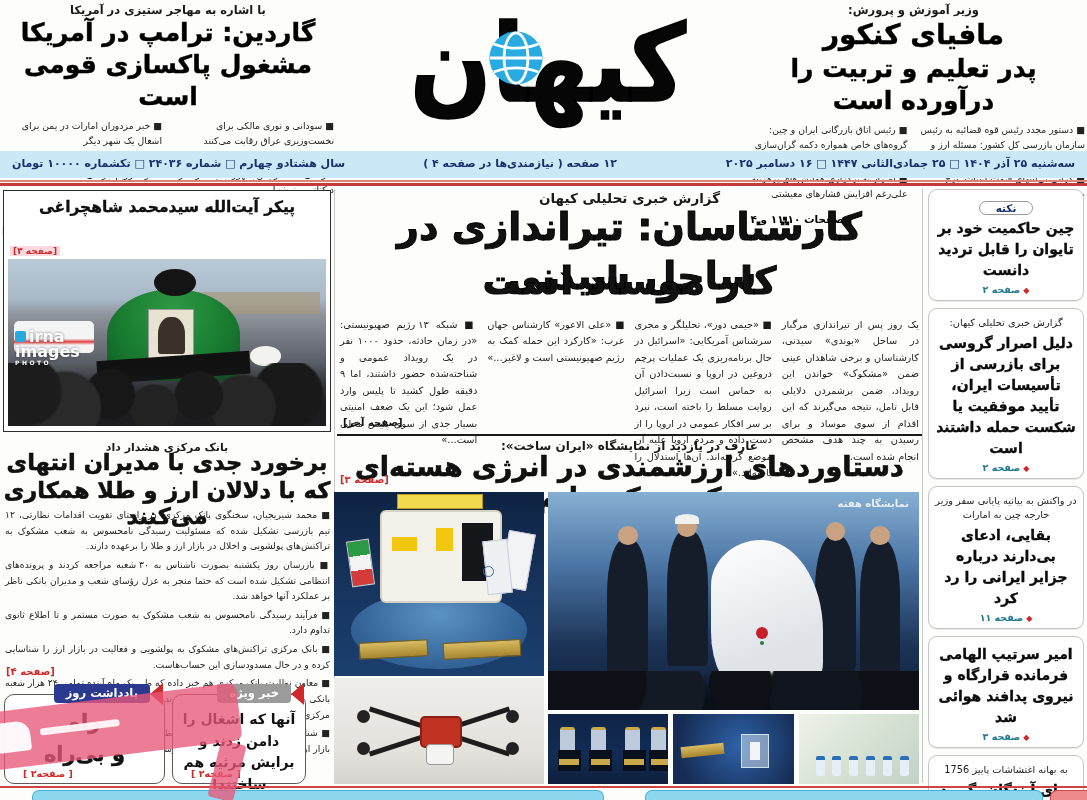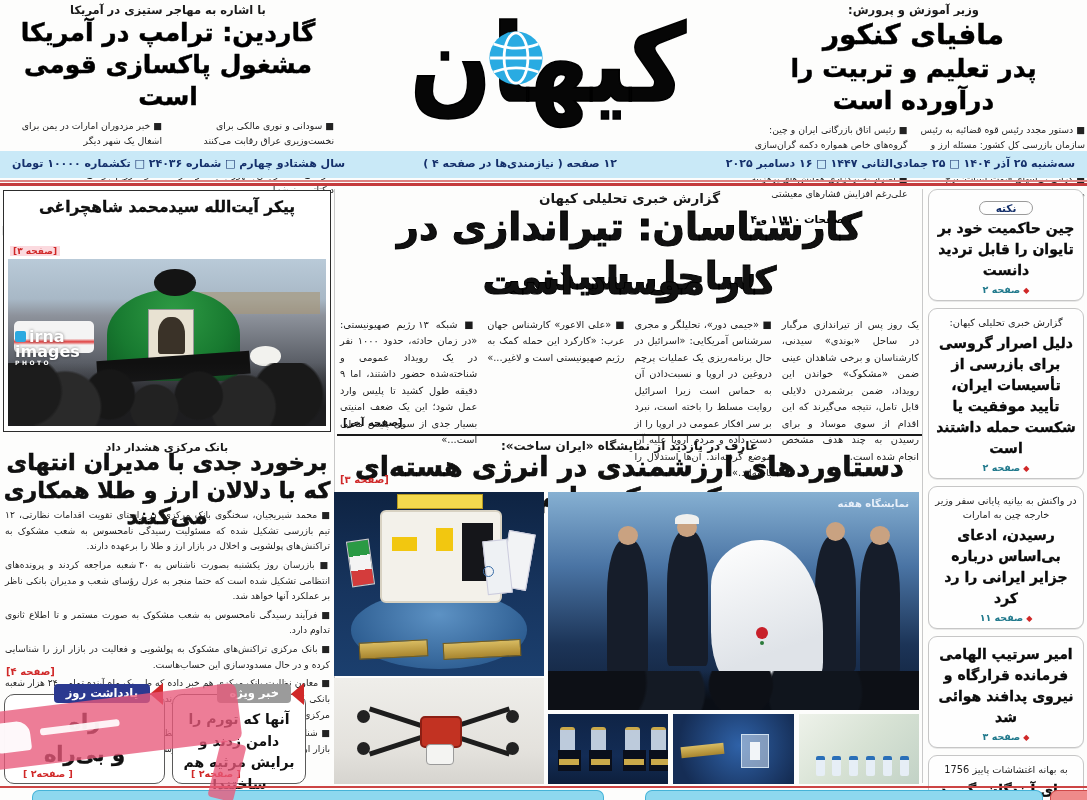--- a/index.html
+++ b/index.html
@@ -219,21 +219,21 @@
     <div class="b">■ بانک مرکزی تراکنش‌های مشکوک به پولشویی و فعالیت در بازار ارز را شناسایی کرده و در حال مسدودسازی این حساب‌هاست.</div>
     <div class="b">■ معاون نظارت بانک مرکزی هم خبر داده که طی یک ماه آینده تمامی ۲۴ هزار شعبه بانکی کشور مورد بازرسی قرار می‌گیرند و عملکرد آنها بصورت هفتگی در بانک مرکزی ارزیابی می‌شود.</div>
     <div class="b">■ شناسایی حساب‌های اجاره‌ای، افراد مظنون به پولشویی و عوامل ایجاد التهاب در بازار ارز و طلا از محورهای اصلی این بازرسی‌هاست.</div>
   </div>
   <div class="abs pref-red" style="left:6px;top:666px;">[صفحه ۴]</div>
 
   <div class="abs note-box" style="left:172px;top:694px;width:134px;height:90px;">
     <div class="banner banner-gray">
       <span>خبر ویژه</span><span class="arr"></span>
     </div>
-    <div class="special-text">آنها که تورم را دامن زدند و برایش مرثیه هم ساختند!</div>
+    <div class="special-text">آنها که اشغال را دامن زدند و برایش مرثیه هم ساختند!</div>
     <div class="box-pref">[ صفحه۲ ]</div>
   </div>
   <div class="abs note-box" style="left:4px;top:694px;width:161px;height:90px;">
     <div class="banner banner-blue">
       <span>یادداشت روز</span><span class="arr"></span>
     </div>
     <div class="note-text">
       <div>راه</div>
       <div>و بی‌راه</div>
     </div>
@@ -344,21 +344,21 @@
       <div class="rh">چین حاکمیت خود بر تایوان را قابل تردید دانست</div>
       <div class="pr"><span class="dia">◆</span><span>صفحه ۲</span></div>
     </div>
     <div class="rbox">
       <div class="rk">گزارش خبری تحلیلی کیهان:</div>
       <div class="rh">دلیل اصرار گروسی برای بازرسی از تأسیسات ایران، تأیید موفقیت یا شکست حمله داشتند است</div>
       <div class="pr"><span class="dia">◆</span><span>صفحه ۲</span></div>
     </div>
     <div class="rbox">
       <div class="rk">در واکنش به بیانیه پایانی سفر وزیر خارجه چین به امارات</div>
-      <div class="rh">رسیدن، ادعای بی‌اساس درباره جزایر ایرانی را رد کرد</div>
+      <div class="rh">بقایی، ادعای بی‌دارند درباره جزایر ایرانی را رد کرد</div>
       <div class="pr"><span class="dia">◆</span><span>صفحه ۱۱</span></div>
     </div>
     <div class="rbox">
       <div class="rh">امیر سرتیپ الهامی فرمانده قرارگاه و نیروی پدافند هوائی شد</div>
       <div class="pr"><span class="dia">◆</span><span>صفحه ۳</span></div>
     </div>
     <div class="rbox">
       <div class="rk">به بهانه اغتشاشات پاییز 1756</div>
       <div class="rh">برای آیندگان بگویید این برهه از تاریخ ایران را</div>
 

